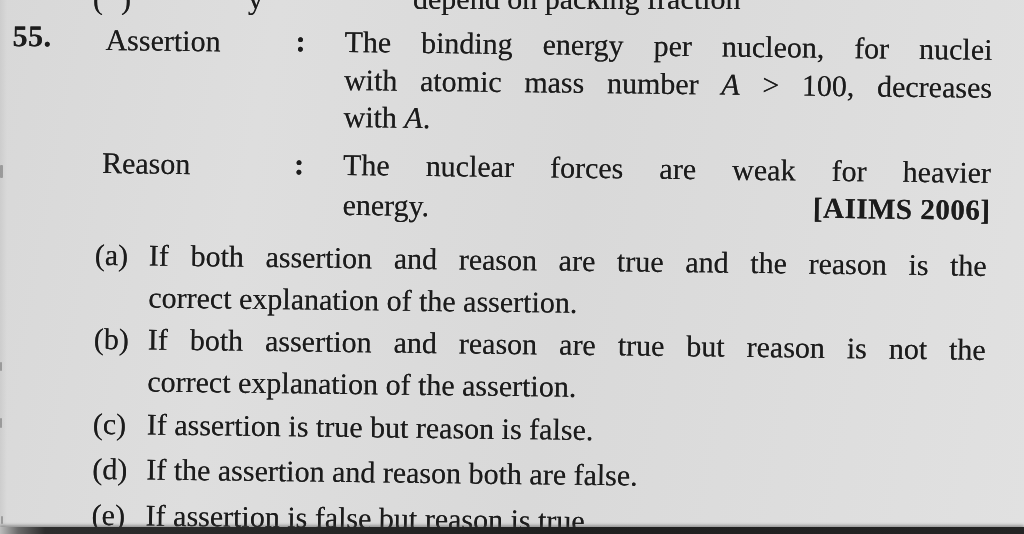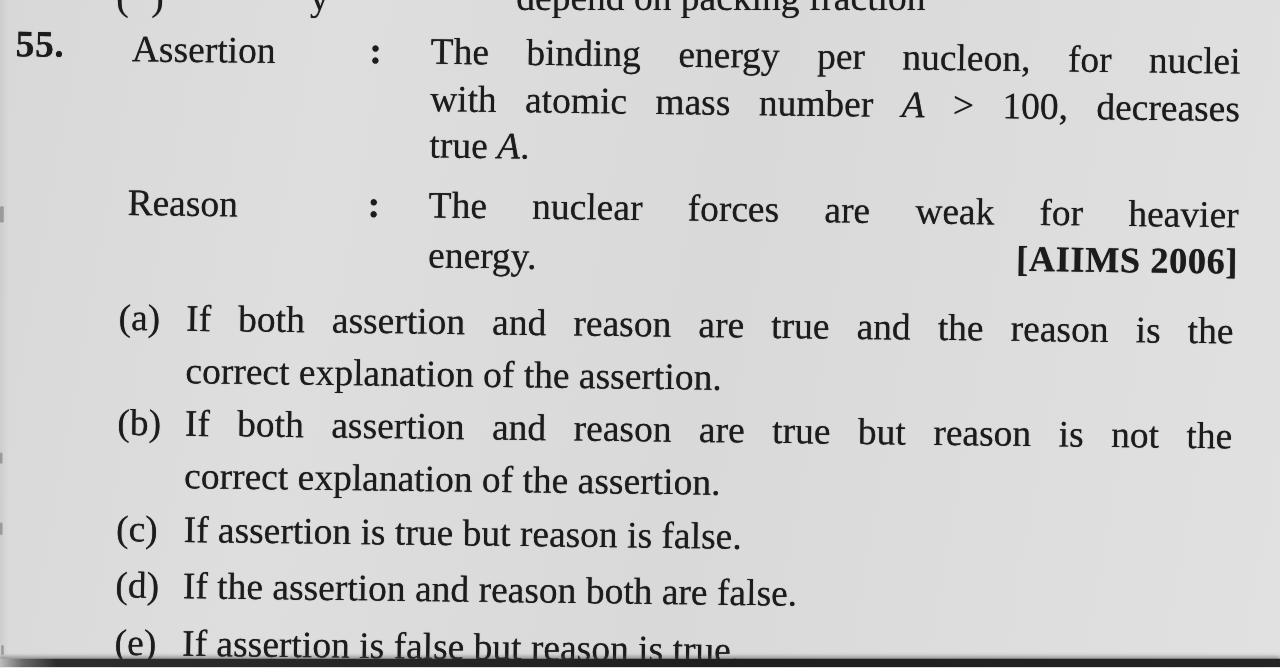--- a/index.html
+++ b/index.html
@@ -69,21 +69,21 @@
   </div>
 
   <div class="content">
 
     <div class="qnum">55.</div>
 
     <div class="lbl assert-lbl">Assertion</div>
     <div class="colon c1">:</div>
     <div class="bodyline al1 just"><span>The binding energy per nucleon, for nuclei</span></div>
     <div class="bodyline al2 just"><span>with atomic mass number </span><i>A</i><span> &gt; 100, decreases</span></div>
-    <div class="bodyline al3"><span>true </span><i>A</i><span>.</span></div>
+    <div class="bodyline al3"><span>with </span><i>A</i><span>.</span></div>
 
     <div class="lbl reason-lbl">Reason</div>
     <div class="colon c2">:</div>
     <div class="bodyline rl1 just"><span>The nuclear forces are weak for heavier</span></div>
     <div class="bodyline rl2"><span>energy.</span></div>
     <div class="source">[AIIMS 2006]</div>
 
     <div class="opt opt-a">
       <span class="olabel">(a)</span>
       <div class="oline just">If both assertion and reason are true and the reason is the</div>

